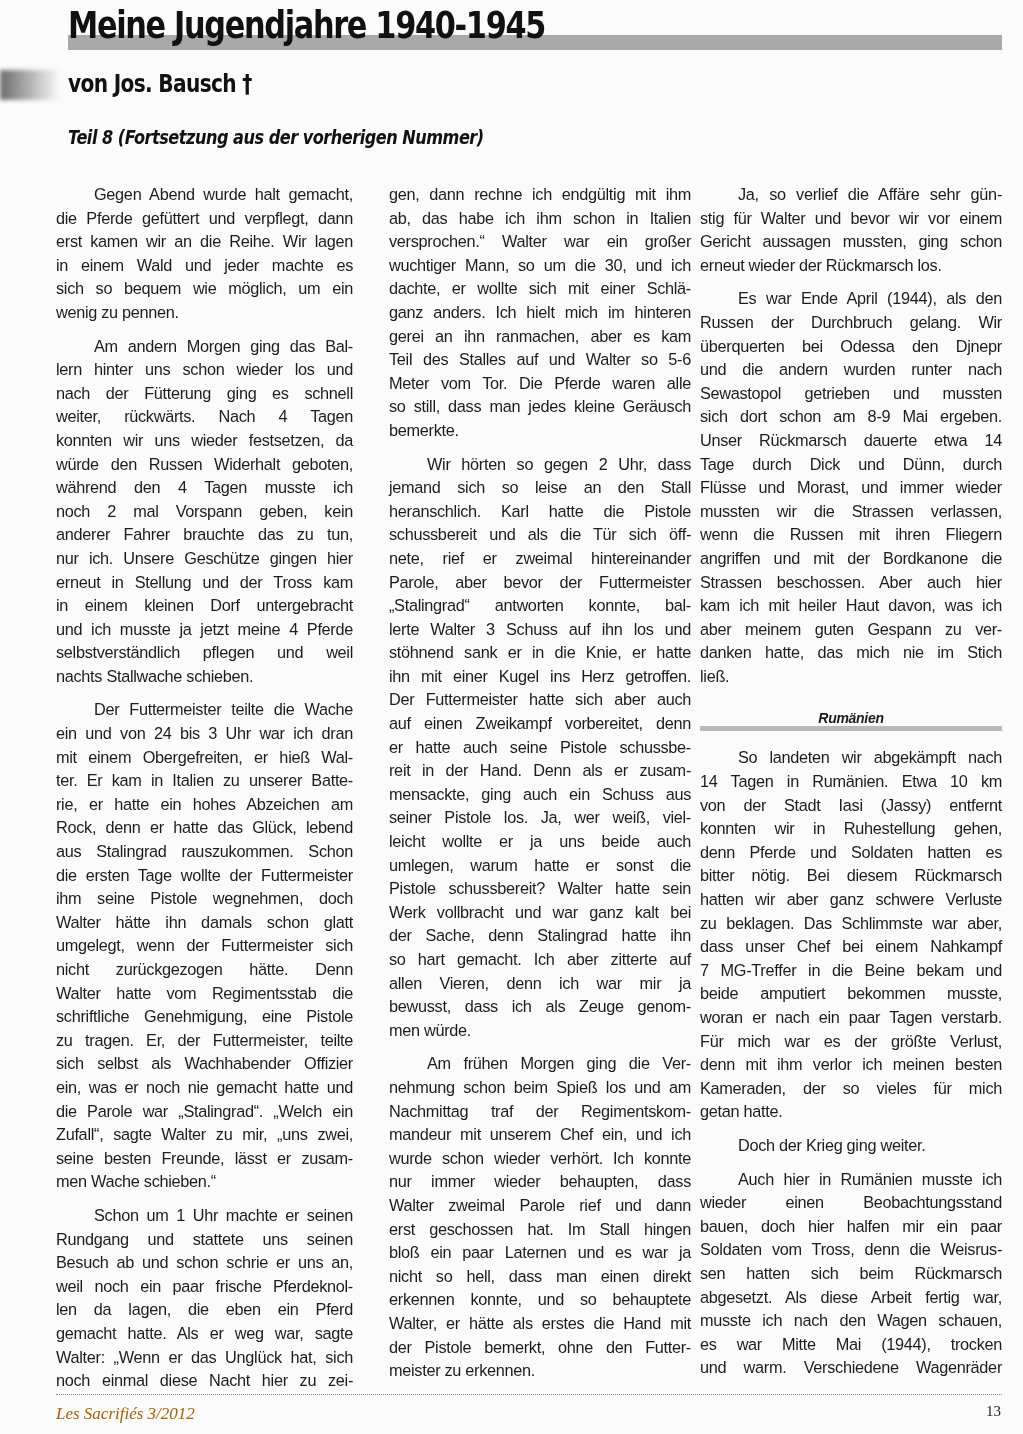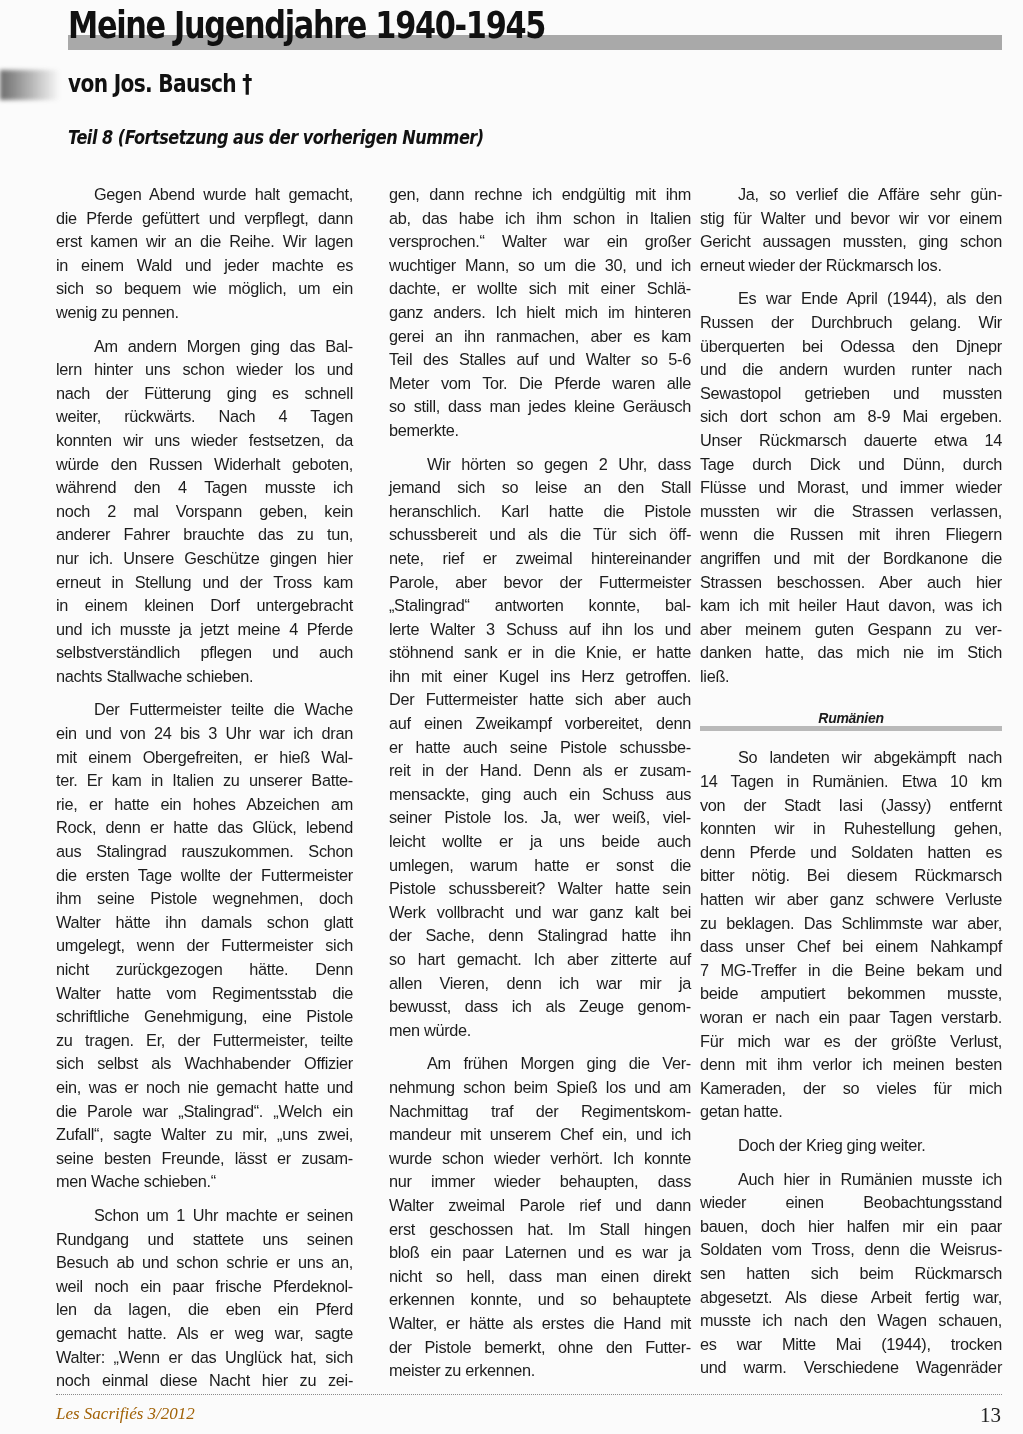--- a/index.html
+++ b/index.html
@@ -64,21 +64,21 @@
   .footer-rule {
     position: absolute; left: 56px; width: 946px; top: 1394px; height: 0;
     border-top: 1px dotted #8a8a8a;
   }
   .footer-left {
     position: absolute; left: 56px; top: 1404px; font-family: "Liberation Serif", serif;
     font-style: italic; font-size: 17px; color: #a16207; text-align: center;
   }
   .footer-right {
     position: absolute; right: 22px; top: 1403px; font-family: "Liberation Serif", serif;
-    font-size: 21px; color: #222;
+    font-size: 15px; color: #222;
   }
 </style>
 </head>
 <body>
 
 <div class="spine-shadow"></div>
 
 <header>
   <div class="title-bar"></div>
   <h1 class="title">Meine Jugendjahre 1940-1945</h1>
@@ -104,21 +104,21 @@
           <span class="line">weiter, rückwärts. Nach 4 Tagen</span>
           <span class="line">konnten wir uns wieder festsetzen, da</span>
           <span class="line">würde den Russen Widerhalt geboten,</span>
           <span class="line">während den 4 Tagen musste ich</span>
           <span class="line">noch 2 mal Vorspann geben, kein</span>
           <span class="line">anderer Fahrer brauchte das zu tun,</span>
           <span class="line">nur ich. Unsere Geschütze gingen hier</span>
           <span class="line">erneut in Stellung und der Tross kam</span>
           <span class="line">in einem kleinen Dorf untergebracht</span>
           <span class="line">und ich musste ja jetzt meine 4 Pferde</span>
-          <span class="line">selbstverständlich pflegen und auch</span>
+          <span class="line">selbstverständlich pflegen und weil</span>
           <span class="line last">nachts Stallwache schieben.</span>
         </p>
         <p class="para">
           <span class="line indent">Der Futtermeister teilte die Wache</span>
           <span class="line">ein und von 24 bis 3 Uhr war ich dran</span>
           <span class="line">mit einem Obergefreiten, er hieß Wal-</span>
           <span class="line">ter. Er kam in Italien zu unserer Batte-</span>
           <span class="line">rie, er hatte ein hohes Abzeichen am</span>
           <span class="line">Rock, denn er hatte das Glück, lebend</span>
           <span class="line">aus Stalingrad rauszukommen. Schon</span>

